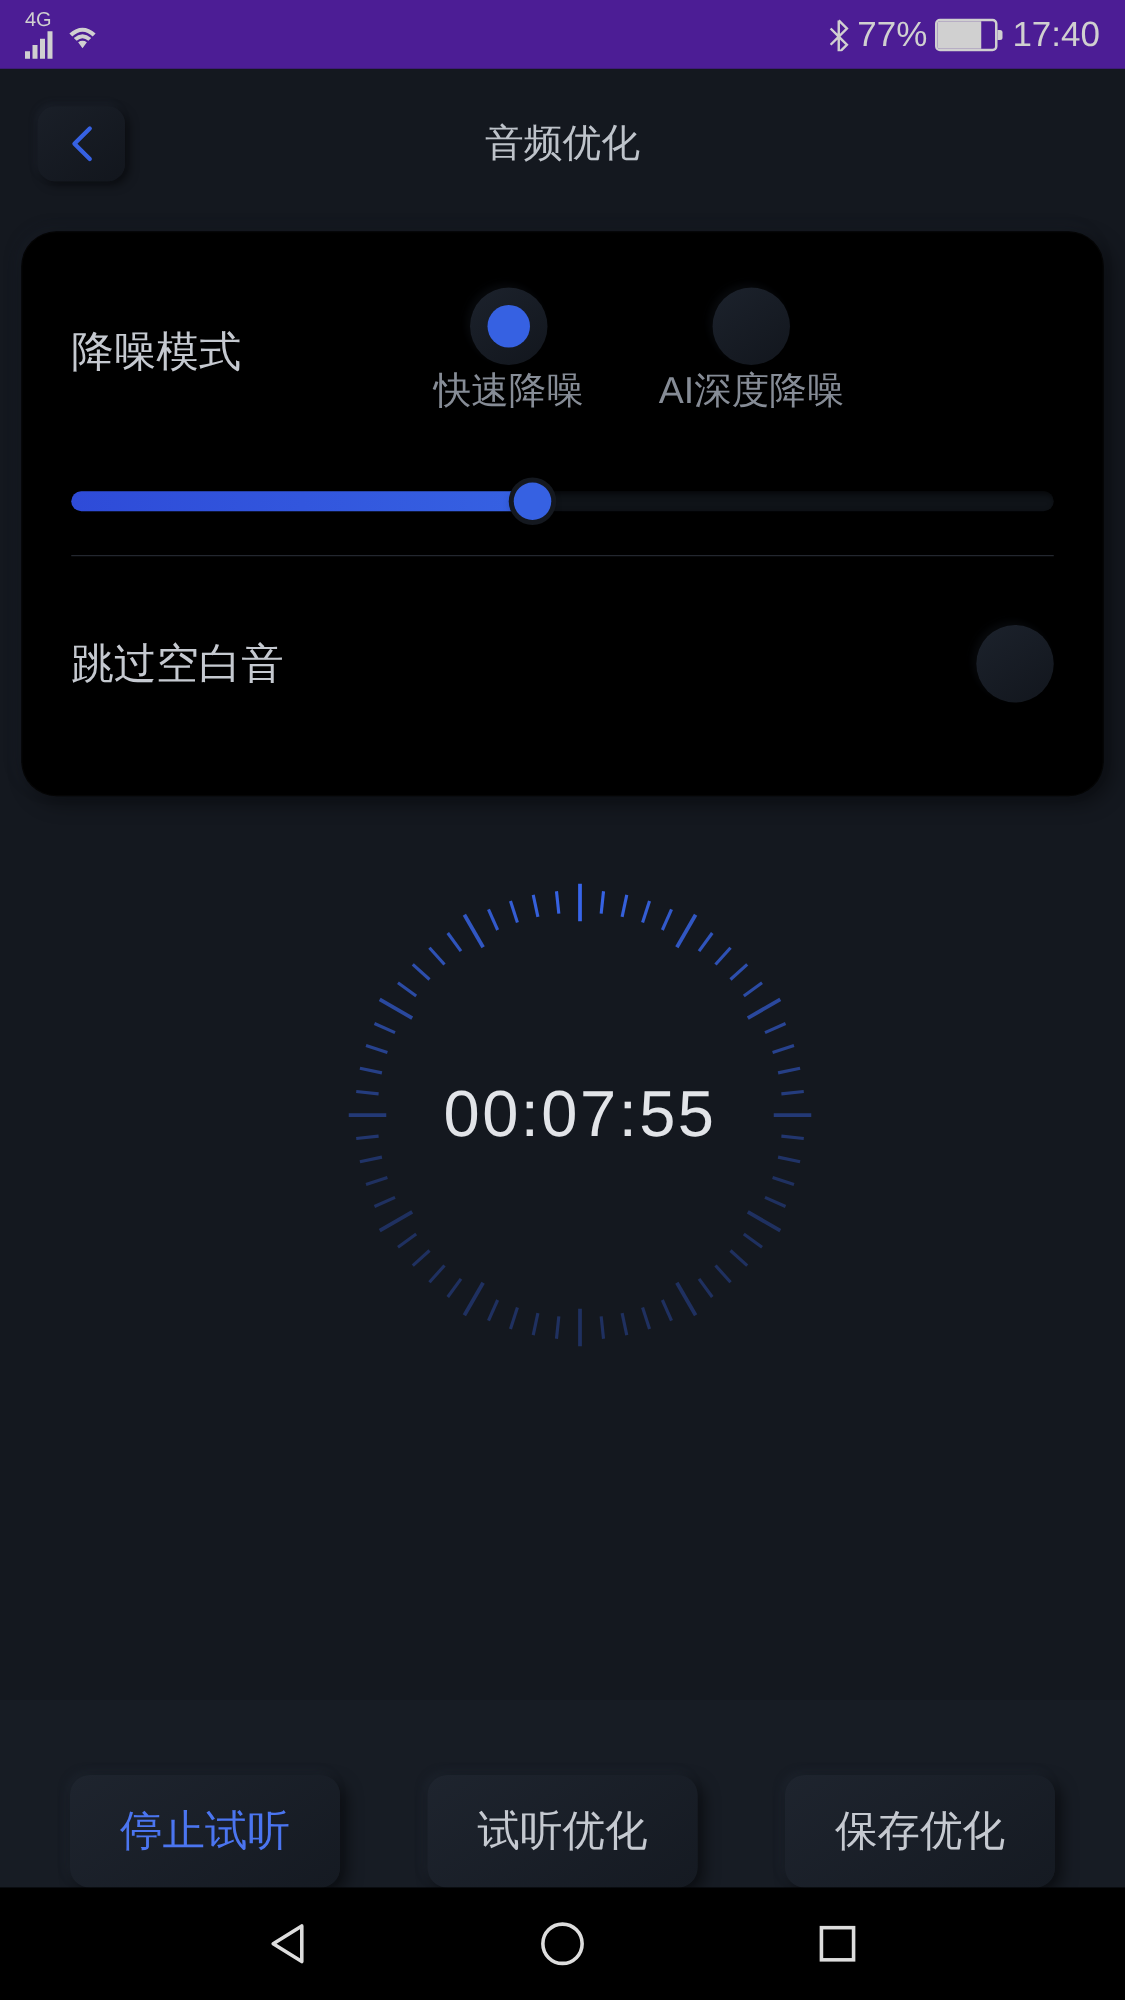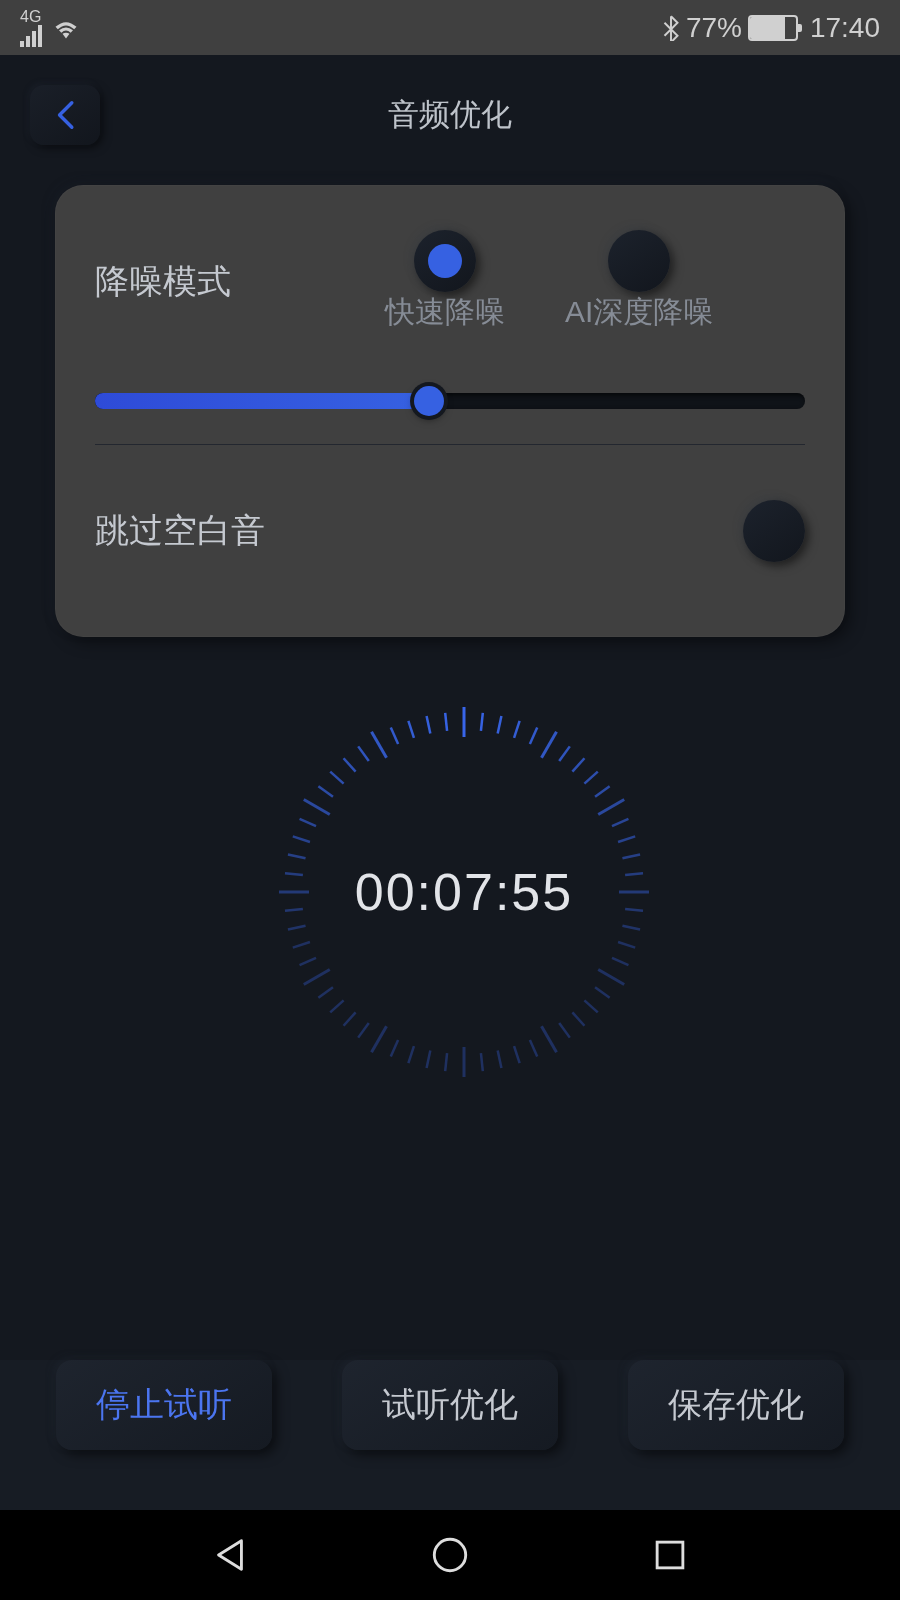--- a/index.html
+++ b/index.html
@@ -12,21 +12,21 @@
       height: 1600px;
       background: #14181f;
       font-family: -apple-system, BlinkMacSystemFont, "Segoe UI", sans-serif;
       overflow: hidden;
       position: relative;
     }
     
     
     .status-bar {
       height: 55px;
-      background: #404040;
+      background: #4c1d95;
       display: flex;
       align-items: center;
       justify-content: space-between;
       padding: 16px 20px;
       color: #d0d0d0;
       font-size: 28px;
     }
     .status-left {
       display: flex;
       align-items: center;
@@ -110,22 +110,22 @@
       position: absolute;
       left: 50%;
       transform: translateX(-50%);
       color: #bec3ca;
       font-size: 31px;
       font-weight: 500;
     }
     
     
     .card {
-      margin: 20px 55px;
-      background: #404040;
+      margin: 20px 17px;
+      background: #000000;
       border-radius: 28px;
       padding: 45px 40px;
       box-shadow: inset 0 0 0 1px rgba(255,255,255,0.02), 6px 6px 15px rgba(0,0,0,0.4), -4px -4px 12px rgba(40,48,62,0.12);
     }
     
     
     .option-row {
       display: flex;
       align-items: center;
     }
@@ -252,21 +252,21 @@
     
     
     .bottom-bar {
       position: absolute;
       bottom: 90px;
       left: 0;
       right: 0;
       height: 150px;
       background: rgba(30,36,46,0.35);
       display: flex;
-      align-items: flex-start;
+      align-items: flex-end;
       justify-content: space-around;
       padding: 0 21px;
     }
     .action-btn {
       padding: 22px 40px;
       background: linear-gradient(145deg, #1e242e, #151a22);
       border-radius: 16px;
       box-shadow: 5px 5px 12px rgba(0,0,0,0.5), -3px -3px 8px rgba(50,60,80,0.18);
       font-size: 34px;
     }

